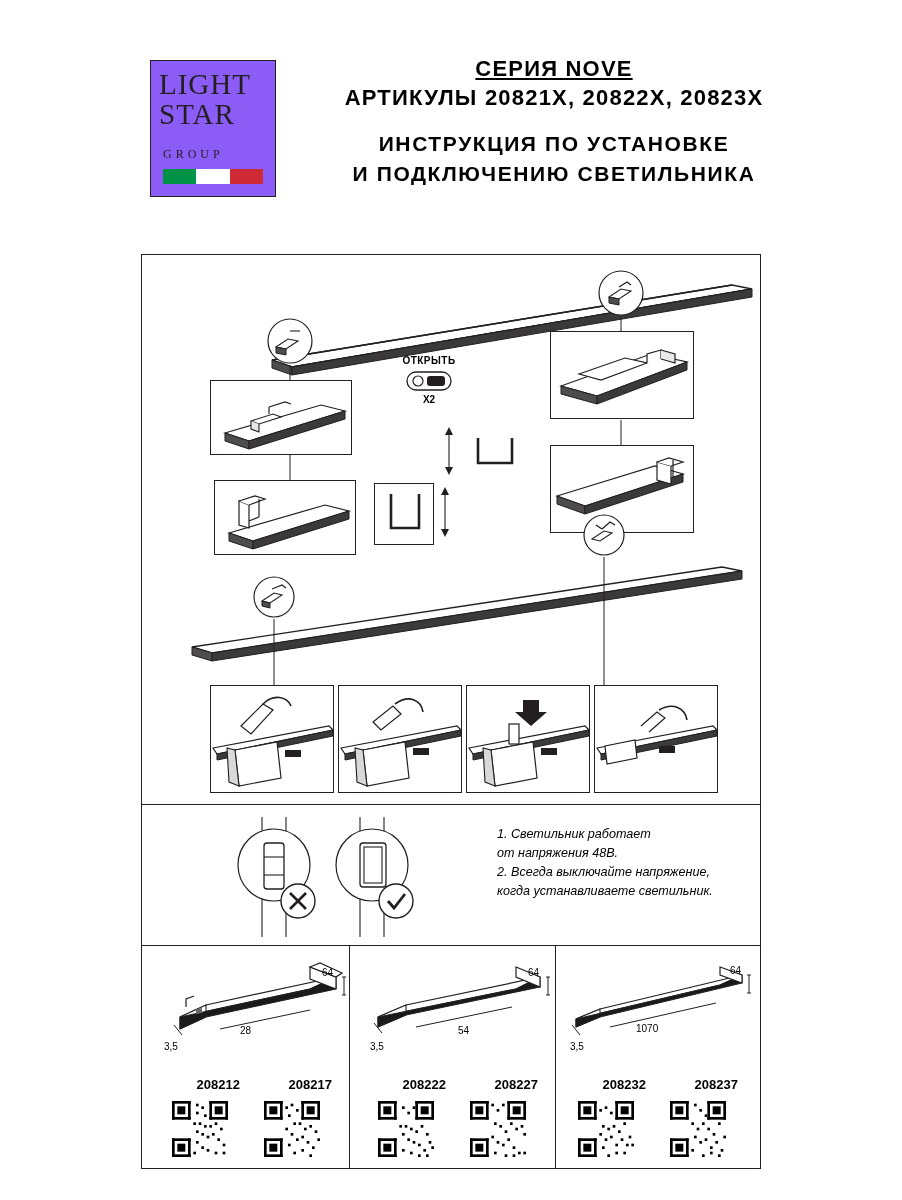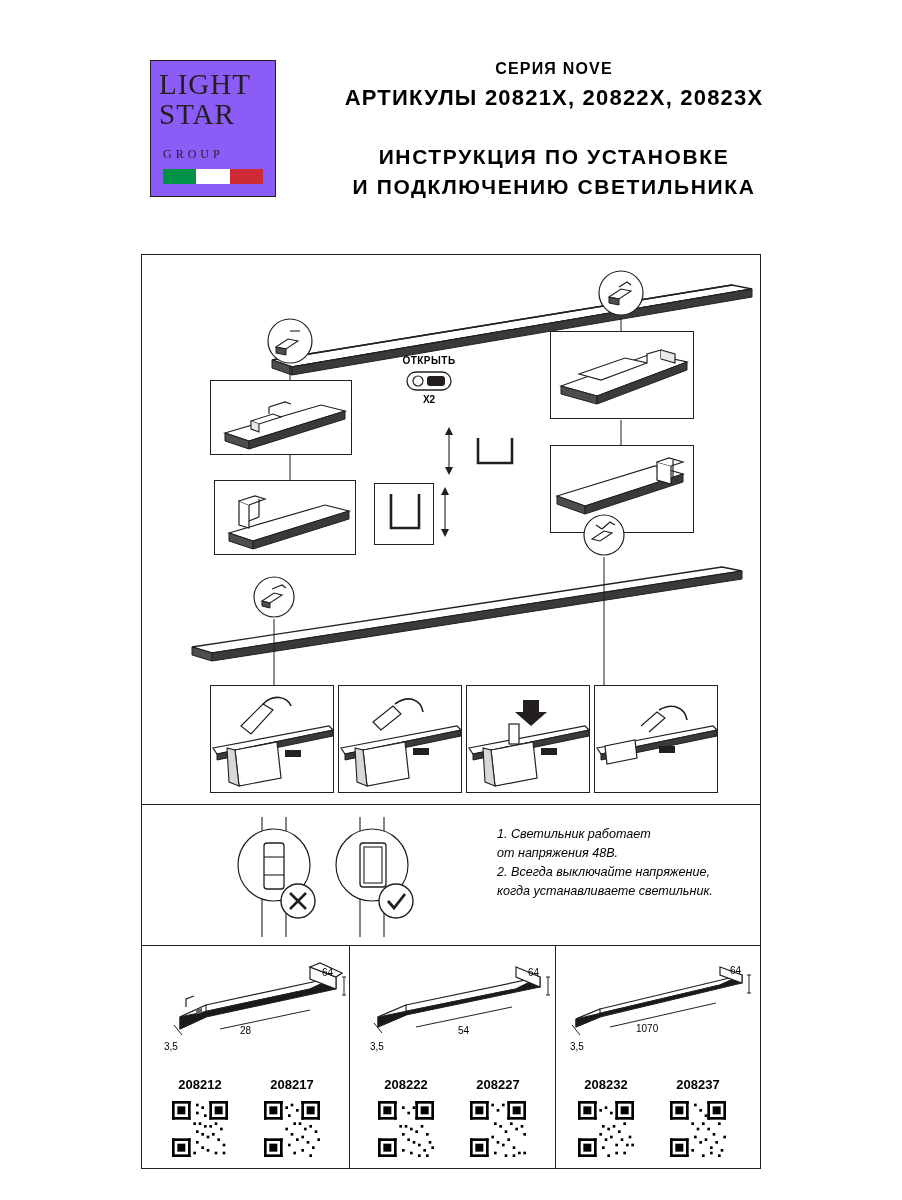--- a/index.html
+++ b/index.html
@@ -72,35 +72,36 @@
   .flag .r { background: #ce2b37; }
 
   .title-block {
     position: absolute;
     left: 196px;
     top: 0;
     width: 436px;
     text-align: center;
   }
   .t-line1 {
-    font-size: 16px;
+    font-size: 22px;
     font-weight: bold;
     letter-spacing: 1.2px;
     line-height: 28px;
     color: #000;
+    text-decoration: underline;
   }
   .t-line2 {
     font-size: 22px;
     font-weight: bold;
     letter-spacing: 1.2px;
     line-height: 30px;
     color: #000;
   }
   .t-line3 {
-    margin-top: 29px;
+    margin-top: 16px;
     font-size: 21px;
     font-weight: bold;
     letter-spacing: 1.6px;
     line-height: 30px;
     color: #000;
   }
 
   
   .frame {
     position: absolute;
@@ -158,21 +159,21 @@
     position: absolute;
     font-size: 10px;
     color: #000;
   }
 
   .sku {
     position: absolute;
     font-size: 13px;
     font-weight: bold;
     color: #000;
-    text-align: center;
+    text-align: right;
   }
 
   .qr {
     position: absolute;
     width: 56px;
     height: 56px;
     image-rendering: pixelated;
   }
 </style>
 </head>

